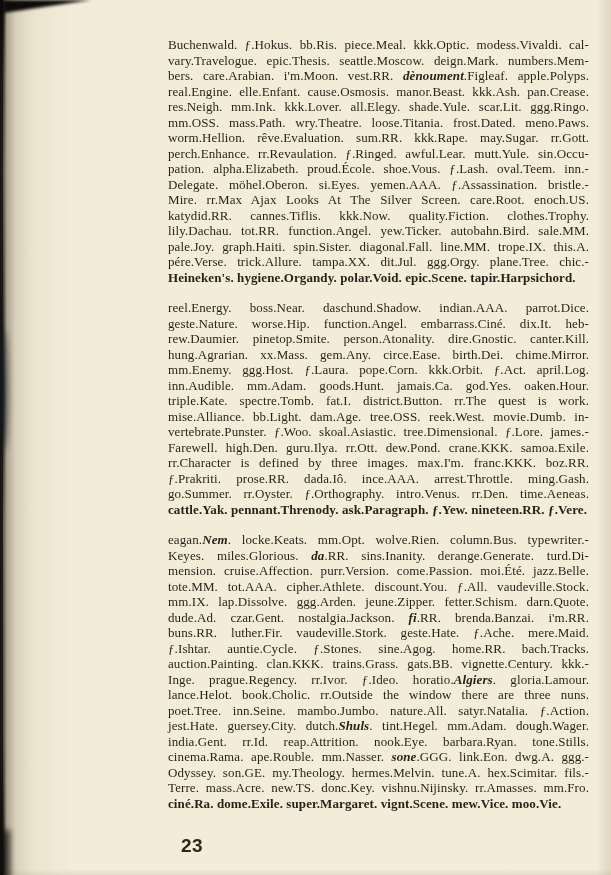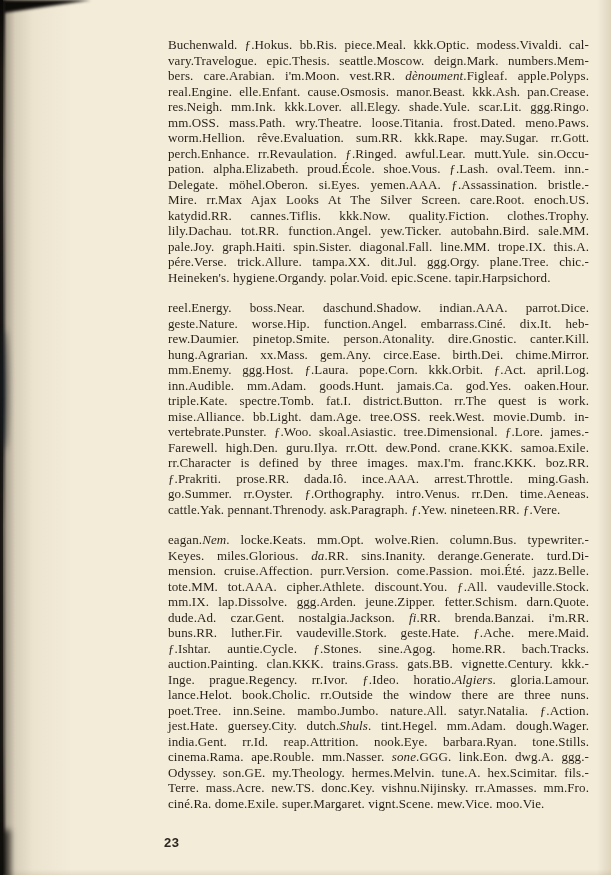--- a/index.html
+++ b/index.html
@@ -79,28 +79,28 @@
     line-height: 15.5px;
     letter-spacing: 0.1px;
     margin-left: 8px;
   }
   .para + .para { margin-top: 15px; }
   .line {
     text-align: justify;
     text-align-last: justify;
     white-space: normal;
   }
-  .para .line:last-child { text-align-last: left; }
-  .line i { font-style: italic; }
+  .para .line:last-child { text-align-last: left; font-weight: bold; }
+  .line i { font-style: italic; font-weight: bold; }
   .page-number {
     position: absolute;
-    left: 161px;
+    left: 178px;
     top: 835px;
     font-family: "Liberation Sans", "DejaVu Sans", sans-serif;
-    font-size: 13px;
+    font-size: 19px;
     font-weight: 600;
     color: #2b2620;
     letter-spacing: 0.5px;
   }
 </style>
 </head>
 <body>
 
 <div class="page">
   <div class="corner-wedge"></div>

